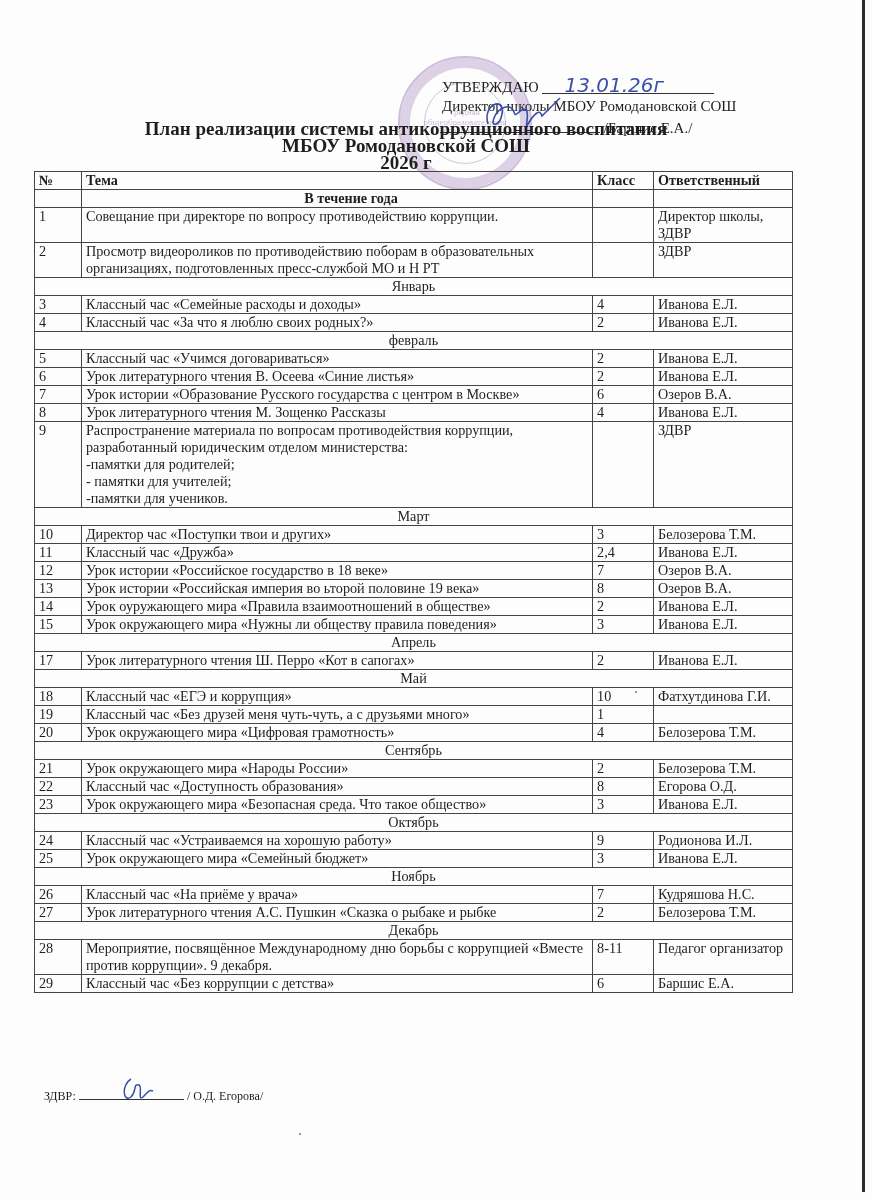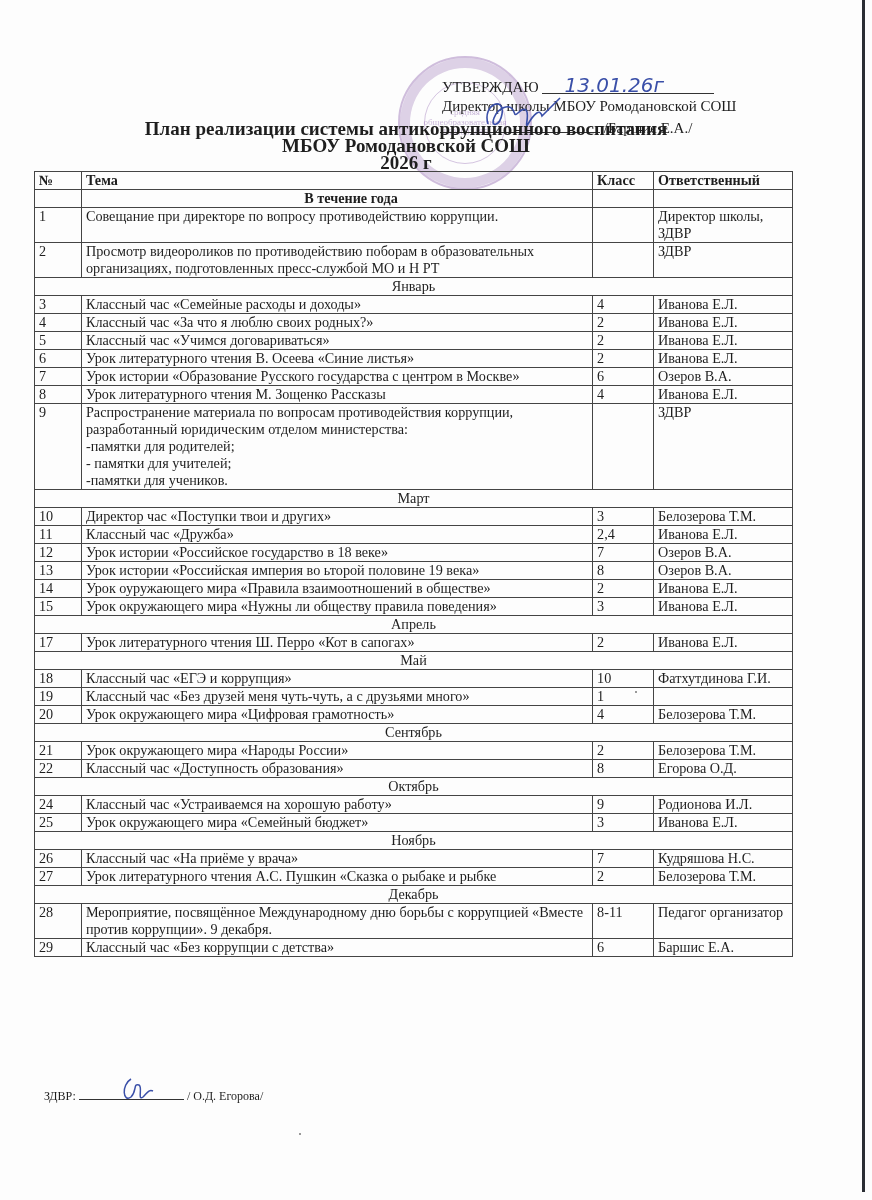--- a/index.html
+++ b/index.html
@@ -151,20 +151,23 @@
         <td><span>Классный час «Семейные расходы и доходы»</span></td>
         <td>4</td>
         <td class="resp">Иванова Е.Л.</td>
       </tr>
       <tr>
         <td>4</td>
         <td><span>Классный час «За что я люблю своих родных?»</span></td>
         <td>2</td>
         <td class="resp">Иванова Е.Л.</td>
       </tr>
+      <tr class="section">
+        <td colspan="4">февраль</td>
+      </tr>
       <tr>
         <td>5</td>
         <td><span>Классный час «Учимся договариваться»</span></td>
         <td>2</td>
         <td class="resp">Иванова Е.Л.</td>
       </tr>
       <tr>
         <td>6</td>
         <td><span>Урок литературного чтения В. Осеева «Синие листья»</span></td>
         <td>2</td>
@@ -264,20 +267,26 @@
         <td>21</td>
         <td><span>Урок окружающего мира «Народы России»</span></td>
         <td>2</td>
         <td class="resp">Белозерова Т.М.</td>
       </tr>
       <tr>
         <td>22</td>
         <td><span>Классный час «Доступность образования»</span></td>
         <td>8</td>
         <td class="resp">Егорова О.Д.</td>
+      </tr>
+      <tr>
+        <td>23</td>
+        <td><span>Урок окружающего мира «Безопасная среда. Что такое общество»</span></td>
+        <td>3</td>
+        <td class="resp">Иванова Е.Л.</td>
       </tr>
       <tr class="section">
         <td colspan="4">Октябрь</td>
       </tr>
       <tr>
         <td>24</td>
         <td><span>Классный час «Устраиваемся на хорошую работу»</span></td>
         <td>9</td>
         <td class="resp">Родионова И.Л.</td>
       </tr>

